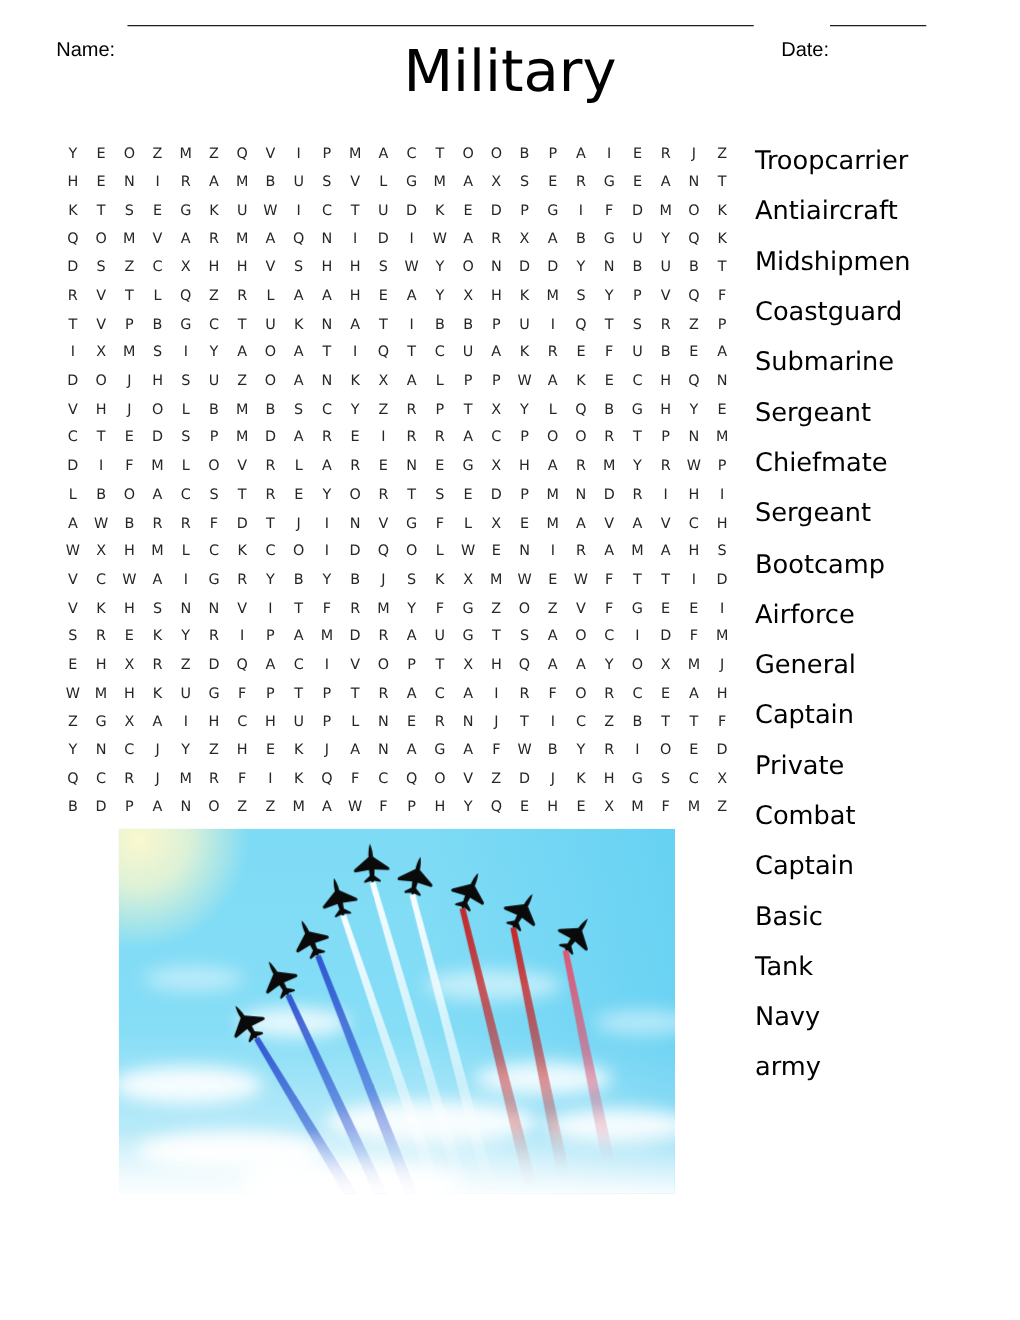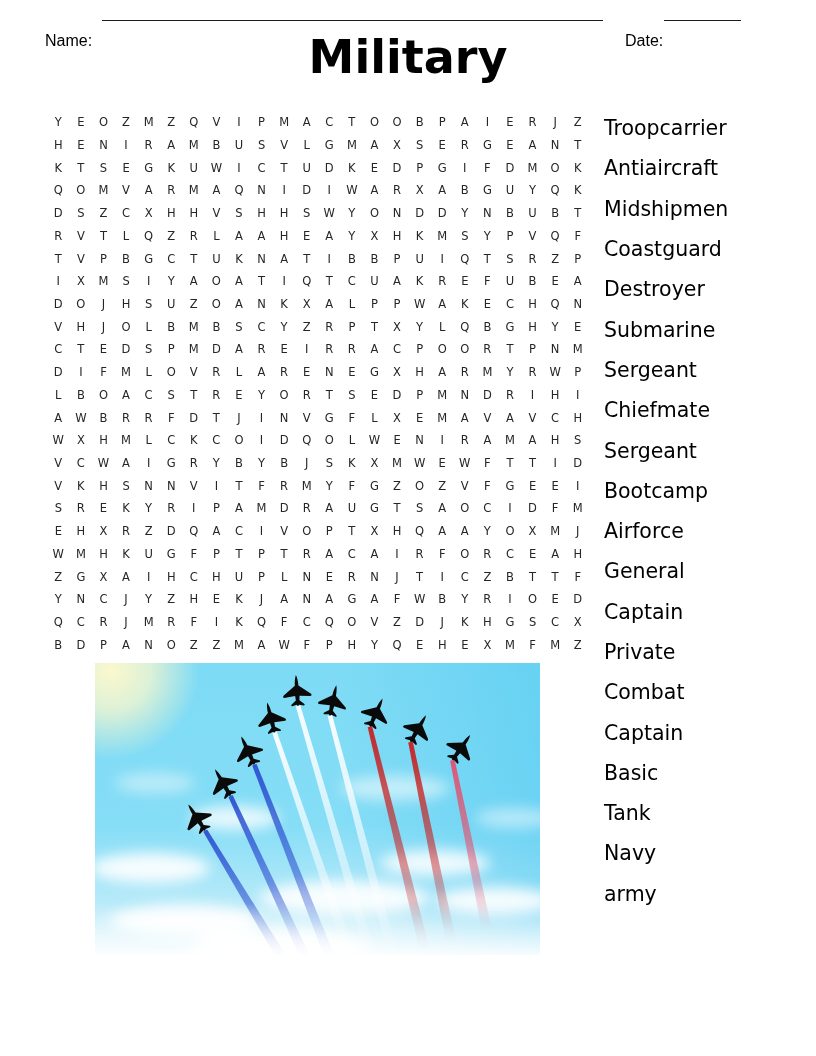--- a/index.html
+++ b/index.html
@@ -7,21 +7,21 @@
   .page { position:absolute; inset:0; background:#fff; }
 
   .header-label { position:absolute; top:3px; font-family:"Liberation Sans",sans-serif; font-size:16px; color:#000; white-space:nowrap;margin-top:29px; }
   #name-label { left:45px; }
   #date-label { left:625px; }
   .hline { position:absolute; top:20px; border-bottom:1.6px solid #1c1c1c; height:0; }
   #name-line { left:102px; width:501px; }
   #date-line { left:664px; width:77px; }
 
   .title { position:absolute; top:30px; left:0; width:816px; text-align:center;
-           font-size:46px; font-weight:700; color:#000; }
+           font-size:46px; font-weight:400; color:#000; }
 
   .grid { position:absolute; left:47px; top:111px; width:542px; height:545px;
           display:grid; grid-template-columns:repeat(24,1fr); grid-template-rows:repeat(24,1fr); }
   .cell { display:flex; align-items:center; justify-content:center;
           font-size:11.5px; font-weight:500; color:#262626; }
 
   .words { position:absolute; left:604px; top:108px; width:210px; }
   .word { height:40.3px; display:flex; align-items:center; font-size:20.5px; color:#000; }
 
   .illustration { position:absolute; left:95px; top:663px; width:445px; height:292px; }
@@ -616,21 +616,20 @@
       <span class="cell">F</span>
       <span class="cell">M</span>
       <span class="cell">Z</span>
     </div>
 
   <div class="words">
       <div class="word">Troopcarrier</div>
       <div class="word">Antiaircraft</div>
       <div class="word">Midshipmen</div>
       <div class="word">Coastguard</div>
-      <div class="word">Destroyer</div>
       <div class="word">Submarine</div>
       <div class="word">Sergeant</div>
       <div class="word">Chiefmate</div>
       <div class="word">Sergeant</div>
       <div class="word">Bootcamp</div>
       <div class="word">Airforce</div>
       <div class="word">General</div>
       <div class="word">Captain</div>
       <div class="word">Private</div>
       <div class="word">Combat</div>

